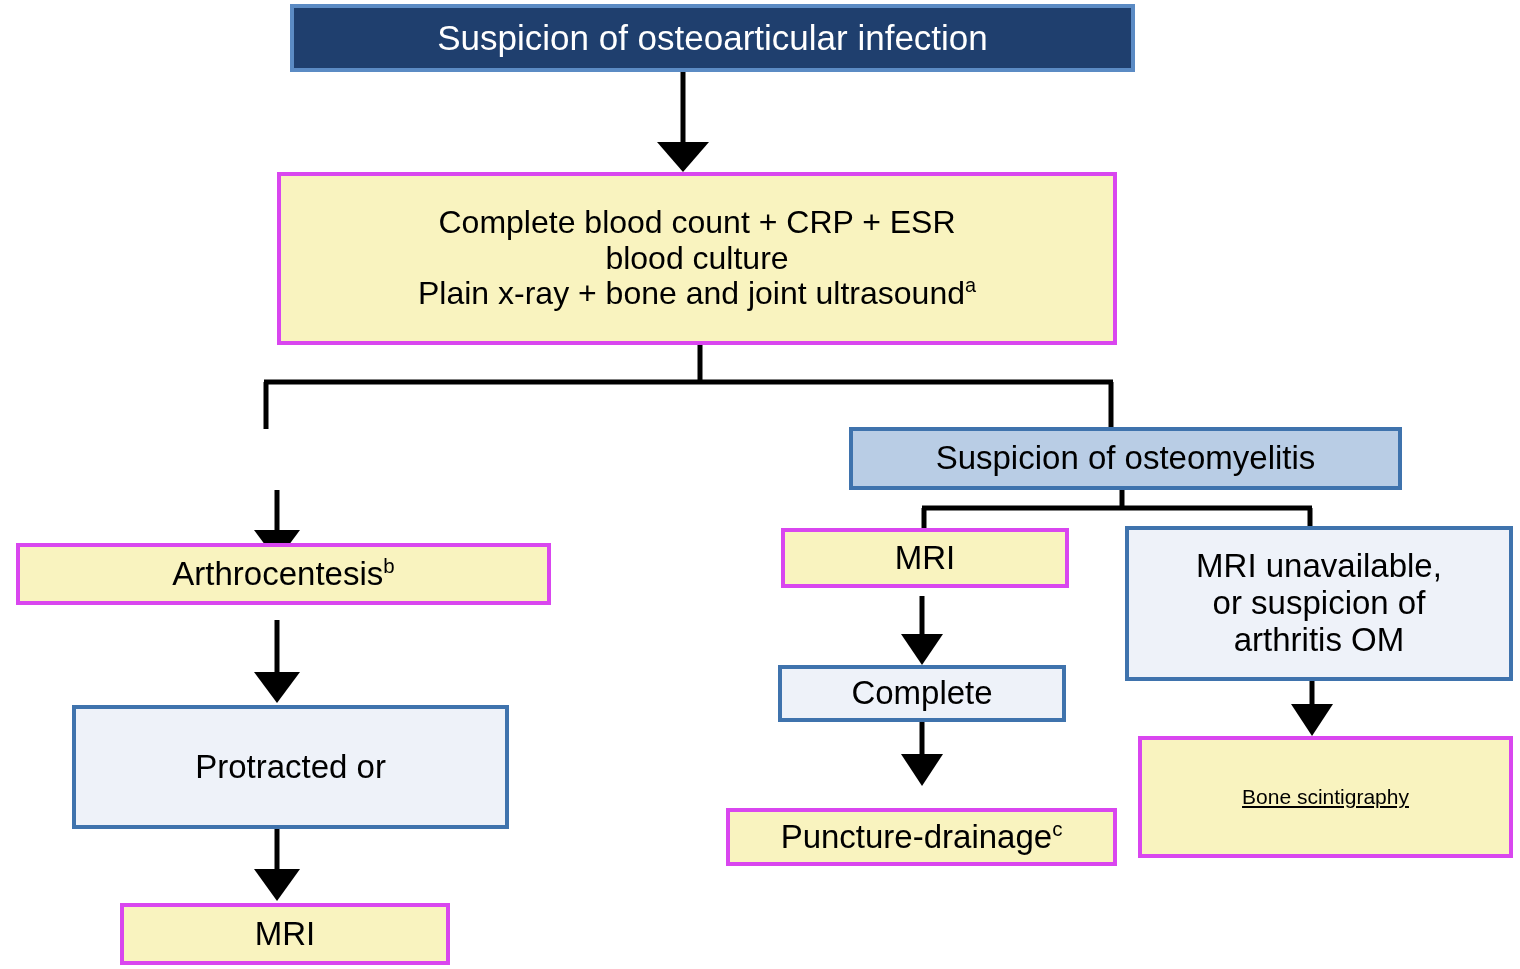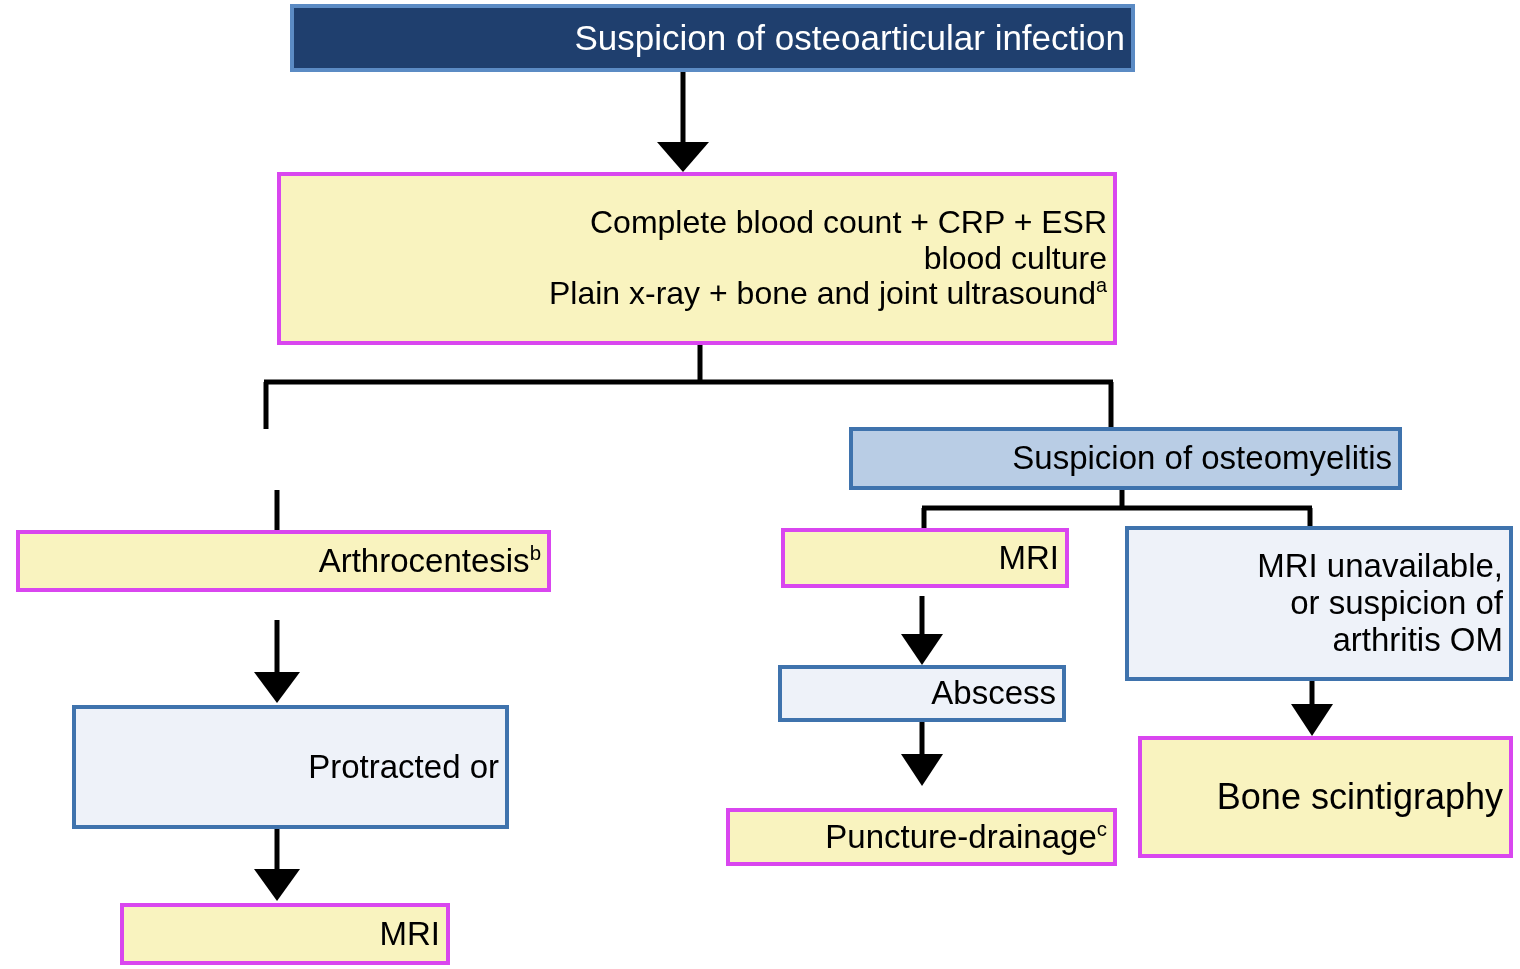--- a/index.html
+++ b/index.html
@@ -18,21 +18,21 @@
     height: 969px;
     background: #ffffff;
     overflow: hidden;
   }
   .node {
     position: absolute;
     box-sizing: border-box;
     display: flex;
     align-items: center;
     justify-content: center;
-    text-align: right;
+    text-align: center;
     line-height: 1.12;
     color: #000000;
     border-style: solid;
     z-index: 2;
   }
   .node .txt {
     display: block;
     width: 100%;
     padding: 0 6px;
     box-sizing: border-box;
@@ -146,51 +146,51 @@
       <span>blood culture</span><br>
       <span>Plain x-ray + bone and joint ultrasound</span><sup>a</sup>
     </span>
   </div>
 
 
   <div class="node blue" style="left:849px; top:427px; width:553px; height:63px; font-size:33px;">
     <span class="txt">Suspicion of osteomyelitis</span>
   </div>
 
-  <div class="node yellow" style="left:16px; top:530px; width:535px; height:62px; font-size:33px;">
+  <div class="node yellow" style="left:16px; top:543px; width:535px; height:62px; font-size:33px;">
     <span class="txt"><span>Arthrocentesis</span><sup>b</sup></span>
   </div>
 
   <div class="node paleblue" style="left:72px; top:705px; width:437px; height:124px; font-size:33px;">
     <span class="txt">
       <span>Protracted or</span><br>
     </span>
   </div>
 
   <div class="node yellow" style="left:120px; top:903px; width:330px; height:62px; font-size:33px;">
     <span class="txt">MRI</span>
   </div>
 
   <div class="node yellow" style="left:781px; top:528px; width:288px; height:60px; font-size:33px;">
     <span class="txt">MRI</span>
   </div>
 
   <div class="node paleblue" style="left:778px; top:665px; width:288px; height:57px; font-size:33px;">
-    <span class="txt">Abscess</span>
+    <span class="txt">Complete</span>
   </div>
 
   <div class="node yellow" style="left:726px; top:808px; width:391px; height:58px; font-size:33px;">
     <span class="txt"><span>Puncture-drainage</span><sup>c</sup></span>
   </div>
 
   <div class="node paleblue" style="left:1125px; top:526px; width:388px; height:155px; font-size:33px;">
     <span class="txt">
       <span>MRI unavailable,</span><br>
       <span>or suspicion of</span><br>
       <span>arthritis OM</span>
     </span>
   </div>
 
-  <div class="node yellow" style="left:1138px; top:736px; width:375px; height:122px; font-size:36px;">
+  <div class="node yellow" style="left:1138px; top:736px; width:375px; height:122px; font-size:21px;text-decoration:underline;">
     <span class="txt">Bone scintigraphy</span>
   </div>
 
 </div>
 
 </body></html>

